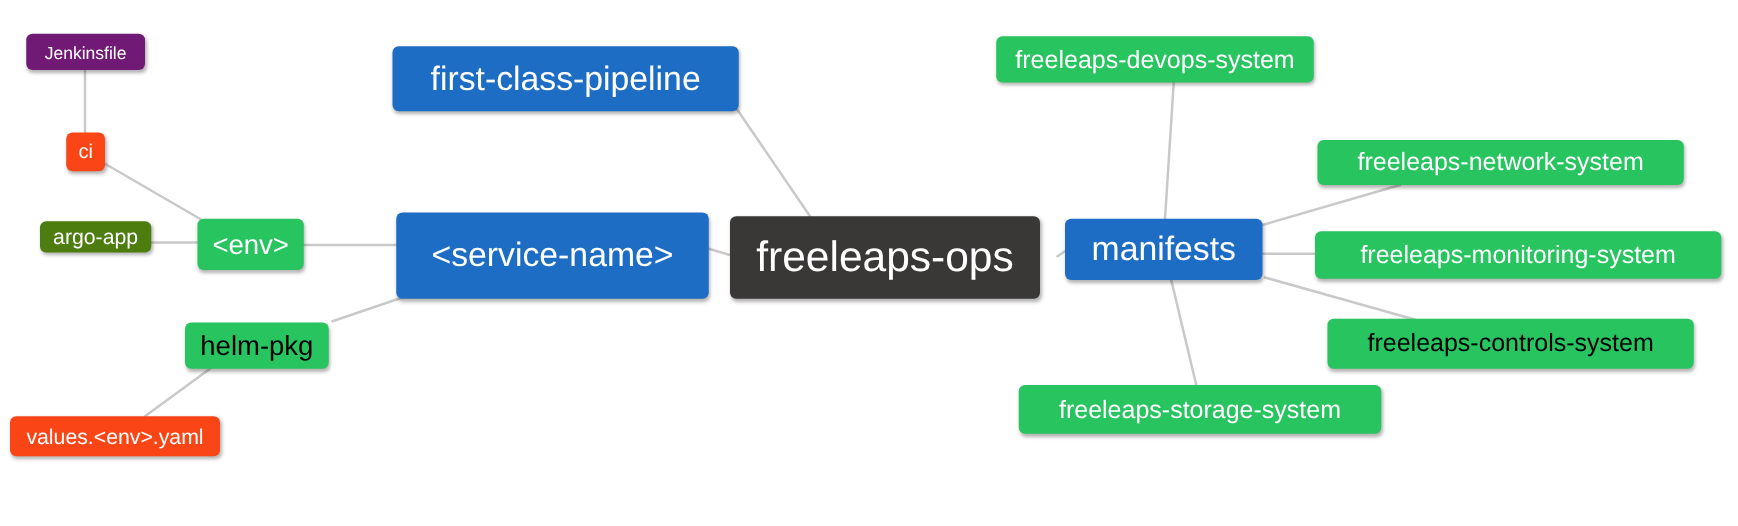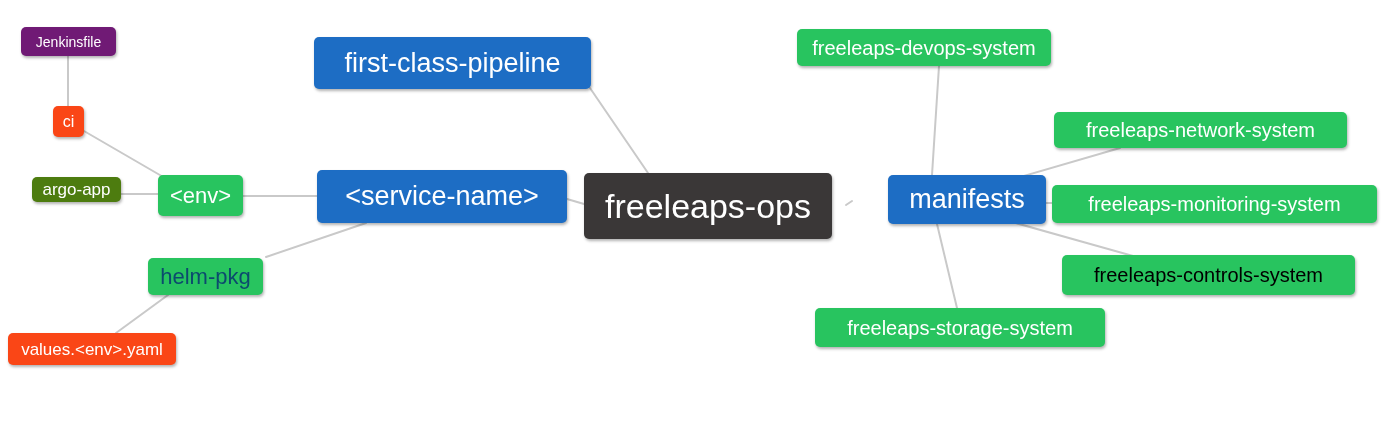--- a/index.html
+++ b/index.html
@@ -53,24 +53,24 @@
       <line x1="939" y1="66" x2="932" y2="175" stroke="#c9c9c9" stroke-width="2" stroke-linecap="round"></line>
       <line x1="1010" y1="180" x2="1120" y2="148" stroke="#c9c9c9" stroke-width="2" stroke-linecap="round"></line>
       <line x1="1010" y1="203" x2="1052" y2="203" stroke="#c9c9c9" stroke-width="2" stroke-linecap="round"></line>
       <line x1="1012" y1="222" x2="1133" y2="256" stroke="#c9c9c9" stroke-width="2" stroke-linecap="round"></line>
       <line x1="937" y1="224" x2="957" y2="308" stroke="#c9c9c9" stroke-width="2" stroke-linecap="round"></line>
     </svg>
 <div class="node" style="left: 21px; top: 27px; width: 95px; height: 29px; font-size: 14px; background: #701a75; color: rgb(255, 255, 255);">Jenkinsfile</div>
     <div class="node" style="left: 53px; top: 106px; width: 31px; height: 31px; font-size: 16px; background: rgb(250, 70, 22); color: rgb(255, 255, 255);">ci</div>
     <div class="node" style="left: 32px; top: 177px; width: 89px; height: 25px; font-size: 17px; background: #4d7c0f; color: rgb(255, 255, 255);">argo-app</div>
     <div class="node" style="left: 158px; top: 175px; width: 85px; height: 41px; font-size: 22px; background: rgb(40, 196, 95); color: rgb(255, 255, 255);">&lt;env&gt;</div>
-    <div class="node" style="left: 148px; top: 258px; width: 115px; height: 37px; font-size: 22px; background: rgb(40, 196, 95); color: #0c4a6e;">helm-pkg</div>
+    <div class="node" style="left: 148px; top: 258px; width: 115px; height: 37px; font-size: 22px; background: rgb(40, 196, 95); color: #000000;">helm-pkg</div>
     <div class="node" style="left: 8px; top: 333px; width: 168px; height: 32px; font-size: 17px; background: rgb(250, 70, 22); color: rgb(255, 255, 255);">values.&lt;env&gt;.yaml</div>
     <div class="node" style="left: 314px; top: 37px; width: 277px; height: 52px; font-size: 27px; background: rgb(29, 109, 196); color: rgb(255, 255, 255);">first-class-pipeline</div>
-    <div class="node" style="left: 317px; top: 170px; width: 250px; height: 53px; font-size: 27px; background: rgb(29, 109, 196); color: rgb(255, 255, 255);">&lt;service-name&gt;</div>
+    <div class="node" style="left: 317px; top: 170px; width: 250px; height: 69px; font-size: 27px; background: rgb(29, 109, 196); color: rgb(255, 255, 255);">&lt;service-name&gt;</div>
     <div class="node" style="left: 584px; top: 173px; width: 248px; height: 66px; font-size: 34px; background: rgb(58, 55, 55); color: rgb(255, 255, 255);">freeleaps-ops</div>
-    <div class="node" style="left: 852px; top: 175px; width: 158px; height: 49px; font-size: 27px; background: rgb(29, 109, 196); color: rgb(255, 255, 255); margin-left: 36px;">manifests</div>
+    <div class="node" style="left: 852px; top: 175px; width: 158px; height: 49px; font-size: 27px; background: rgb(29, 109, 196); color: rgb(255, 255, 255);">manifests</div>
     <div class="node" style="left: 797px; top: 29px; width: 254px; height: 37px; font-size: 20px; background: rgb(40, 196, 95); color: rgb(255, 255, 255);">freeleaps-devops-system</div>
     <div class="node" style="left: 1054px; top: 112px; width: 293px; height: 36px; font-size: 20px; background: rgb(40, 196, 95); color: rgb(255, 255, 255);">freeleaps-network-system</div>
     <div class="node" style="left: 1052px; top: 185px; width: 325px; height: 38px; font-size: 20px; background: rgb(40, 196, 95); color: rgb(255, 255, 255);">freeleaps-monitoring-system</div>
     <div class="node" style="left: 1062px; top: 255px; width: 293px; height: 40px; font-size: 20px; background: rgb(40, 196, 95); color: #000000;">freeleaps-controls-system</div>
     <div class="node" style="left: 815px; top: 308px; width: 290px; height: 39px; font-size: 20px; background: rgb(40, 196, 95); color: rgb(255, 255, 255);">freeleaps-storage-system</div>
   </div>
 
 </body></html>

